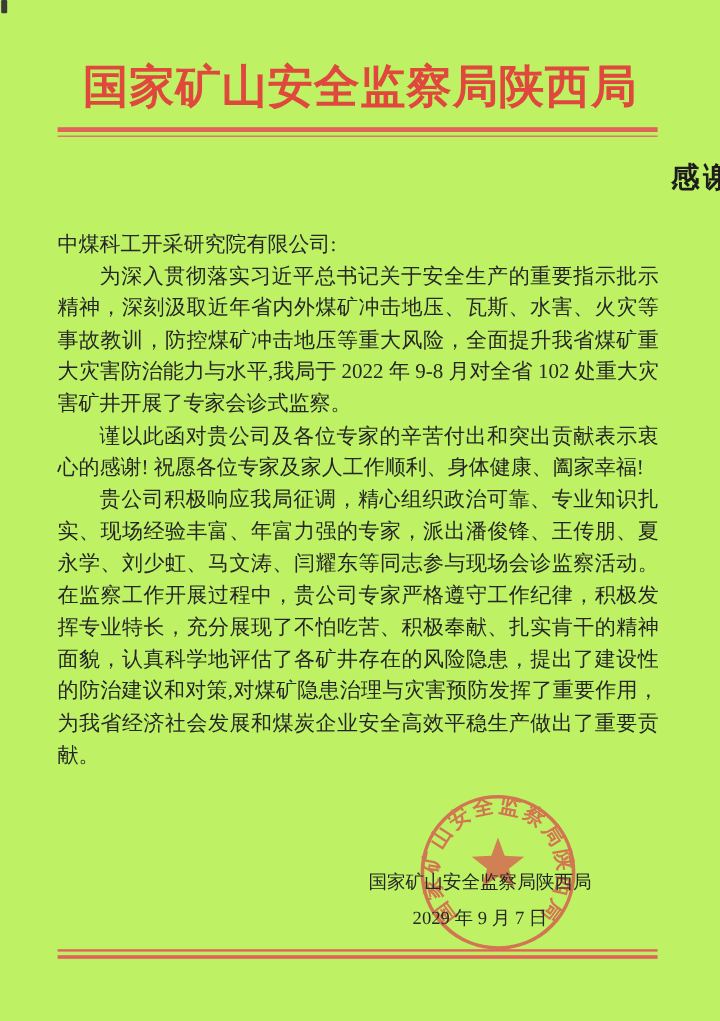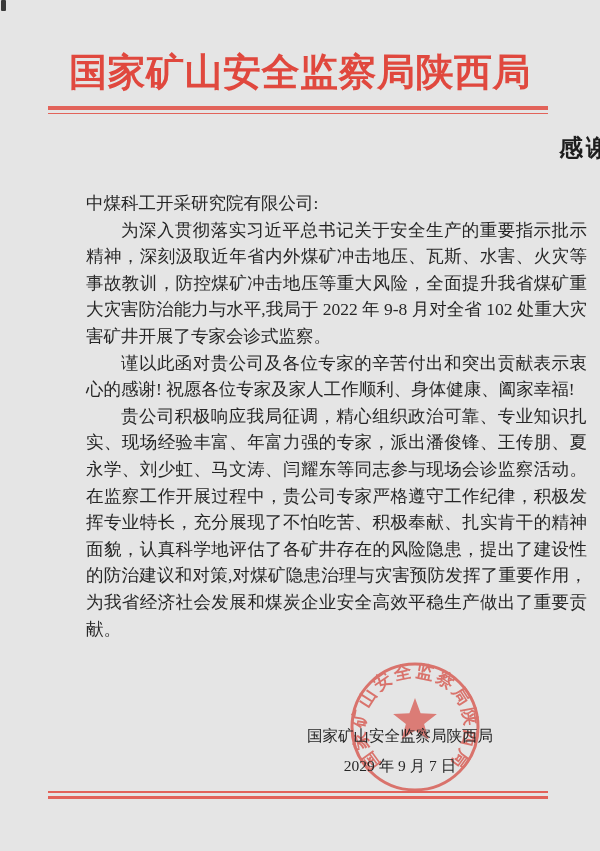--- a/index.html
+++ b/index.html
@@ -1,20 +1,20 @@
 <!DOCTYPE html>
 <html><head>
 <meta charset="utf-8">
 <style>
   html, body { margin: 0; padding: 0; background: #ffffff; }
   .page {
     position: relative;
     width: 600px;
     height: 851px;
-    background: #e5e5e5;
+    background: #bef264;
     overflow: hidden;
     font-family: "Liberation Serif", "DejaVu Serif", serif;
   }
   .scan-speck {
     position: absolute; left: 1px; top: 0px;
     width: 5px; height: 11px; background: #3a3a3a;
     border-radius: 1px;
   }
   .letterhead {
     position: absolute; top: 47px; left: 0; width: 100%;
@@ -36,21 +36,20 @@
     margin: 0; text-align: right;
     font-size: 24px; font-weight: bold; color: #1d1d1d;
     letter-spacing: 3px;
     padding-left: 40px;
   }
   .body-text {
     position: absolute; top: 190px; left: 48px; width: 501px;
     font-size: 17.5px; line-height: 26.6px;
     color: #262626; text-align: justify;
     text-justify: inter-ideograph;
-    margin-left: 38px;
   }
   .body-text p { margin: 0; }
   .para { text-indent: 2em; }
   .seal {
     position: absolute; left: 330px; top: 642px;
     opacity: 0.8;
   }
   .seal .seal-ring { fill: none; stroke: #d7574e; stroke-width: 3; }
   .seal .seal-text {
     fill: #d7574e;

